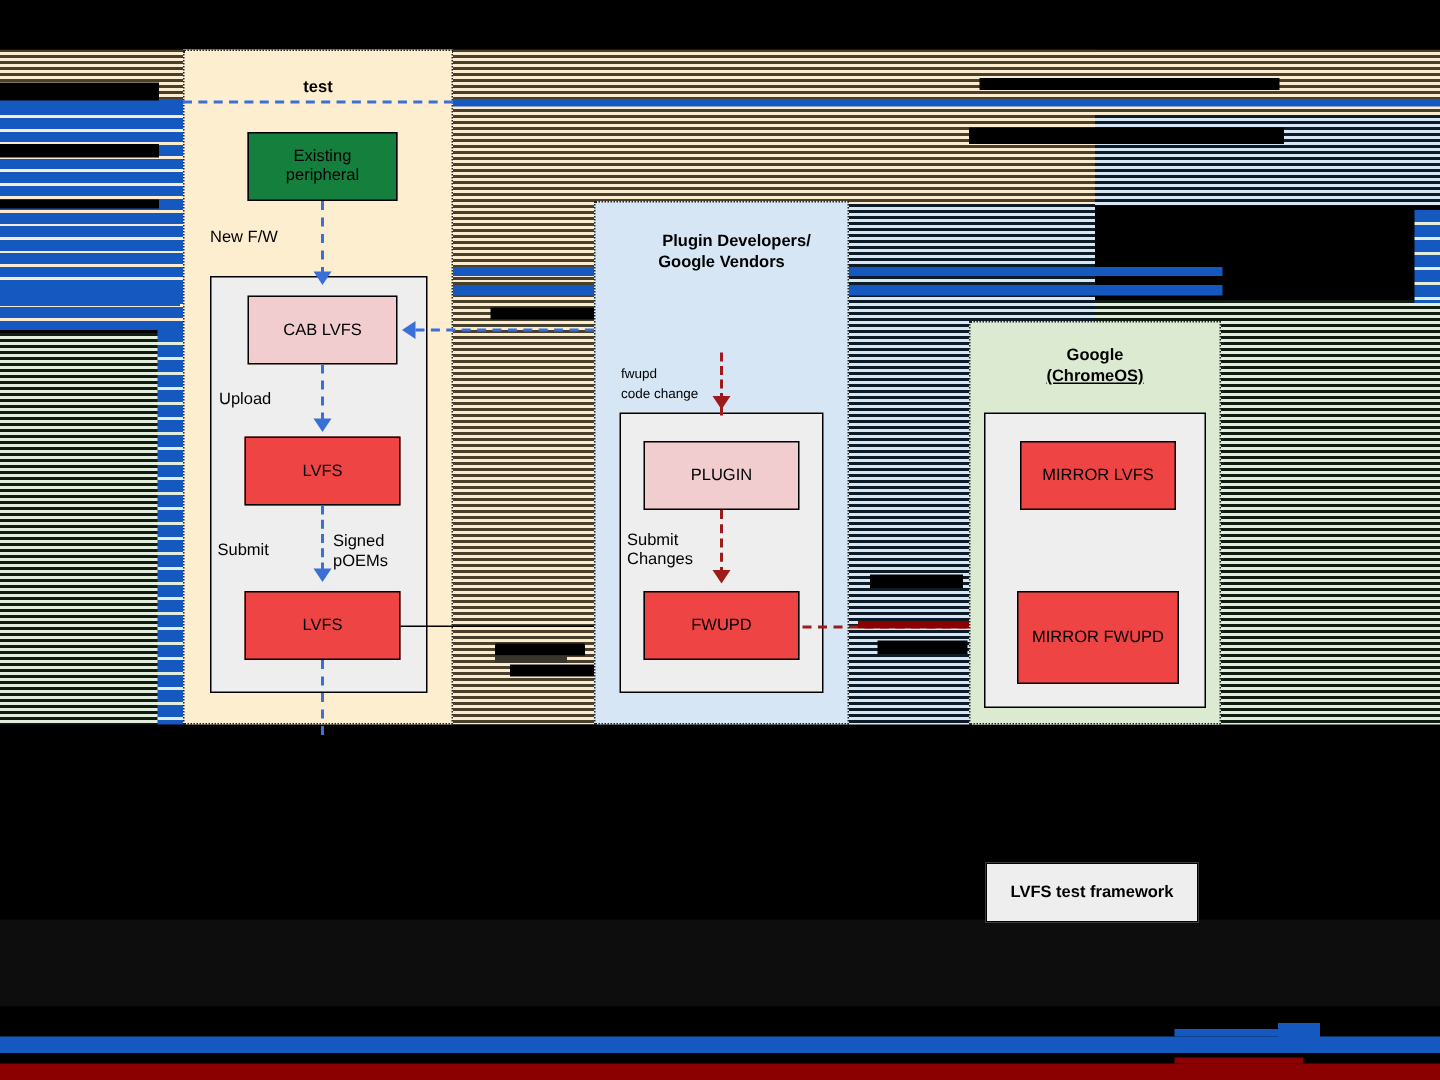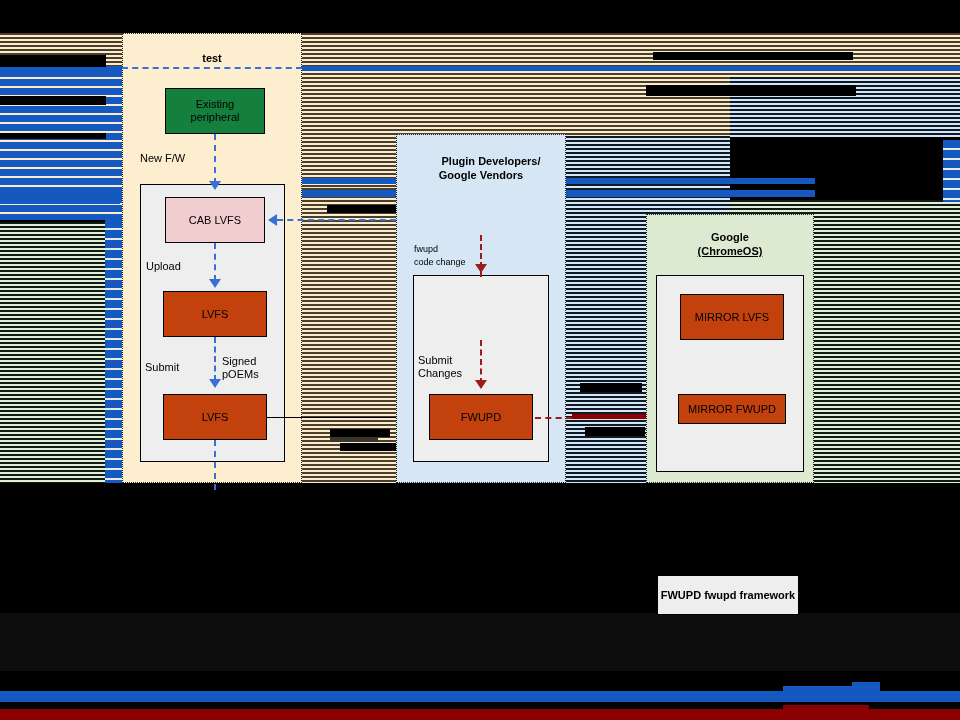--- a/index.html
+++ b/index.html
@@ -42,21 +42,21 @@
   .innerbox{position:absolute;background:#eeeeee;border:1px solid #000;box-sizing:border-box;}
 
   
   .node{
     position:absolute;border:1px solid #000;box-sizing:border-box;
     display:flex;align-items:center;justify-content:center;text-align:center;
     font-size:11px;color:#000;line-height:13px;
   }
   .n-blue{background:#15803d;}
   .n-pink{background:#f2cdd0;}
-  .n-green{background:#c2410c;}
+  .n-green{background:#ef4444;}
   .n-gray{background:#eeeeee;border:1px solid #000;font-weight:bold;}
 
   
   .elabel{
     position:absolute;font-size:11px;color:#000;line-height:13px;
     text-align:left;white-space:pre-line;
   }
   .elabel.small{font-size:9px;}
 
   
@@ -175,20 +175,23 @@
   <div class="arrow arr-right-black" style="left:418px;top:412px;"></div>
 
   <div class="lane" style="left:396px;top:134px;width:170px;height:349px;background:#d6e6f5;">
     <div class="lane-title" style="top:20px;padding-left:20px;">Plugin Developers/</div>
     <div class="lane-title" style="top:34px;">Google Vendors</div>
   </div>
 
   <div class="innerbox" style="left:413px;top:275px;width:136px;height:187px;"></div>
 
 
+  <div class="node n-pink" style="left:429px;top:294px;width:104px;height:46px;">
+    <span>PLUGIN</span>
+  </div>
 
   <div class="node n-green" style="left:429px;top:394px;width:104px;height:46px;">
     <span>FWUPD</span>
   </div>
 
   <div class="vdash-red" style="left:480px;top:235px;height:42px;"></div>
   <div class="arrow arr-down-red" style="left:475px;top:264px;"></div>
   <div class="elabel small" style="left:414px;top:243px;width:62px;">fwupd
 code change</div>
 
@@ -205,21 +208,21 @@
     <div class="lane-title" style="top:16px;">Google</div>
     <div class="lane-title" style="top:30px;text-decoration:underline;">(ChromeOS)</div>
   </div>
 
   <div class="innerbox" style="left:656px;top:275px;width:148px;height:197px;"></div>
 
   <div class="node n-green" style="left:680px;top:294px;width:104px;height:46px;">
     <span>MIRROR LVFS</span>
   </div>
 
-  <div class="node n-green" style="left:678px;top:394px;width:108px;height:30px;">
+  <div class="node n-green" style="left:678px;top:394px;width:108px;height:62px;">
     <span>MIRROR FWUPD</span>
   </div>
 
   <div class="node n-gray" style="left:657px;top:575px;width:142px;height:40px;">
-    <span>FWUPD fwupd framework</span>
+    <span>LVFS test framework</span>
   </div>
 
 </div>
 
 </body></html>

